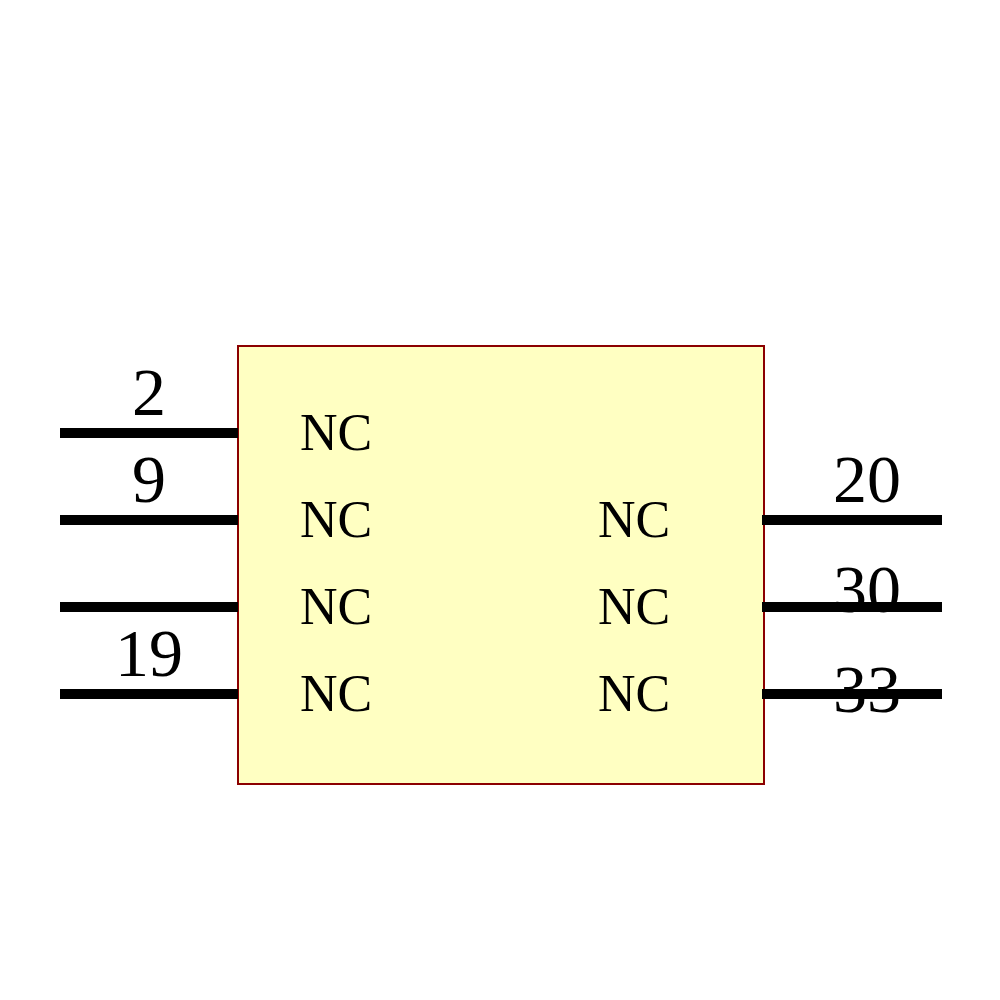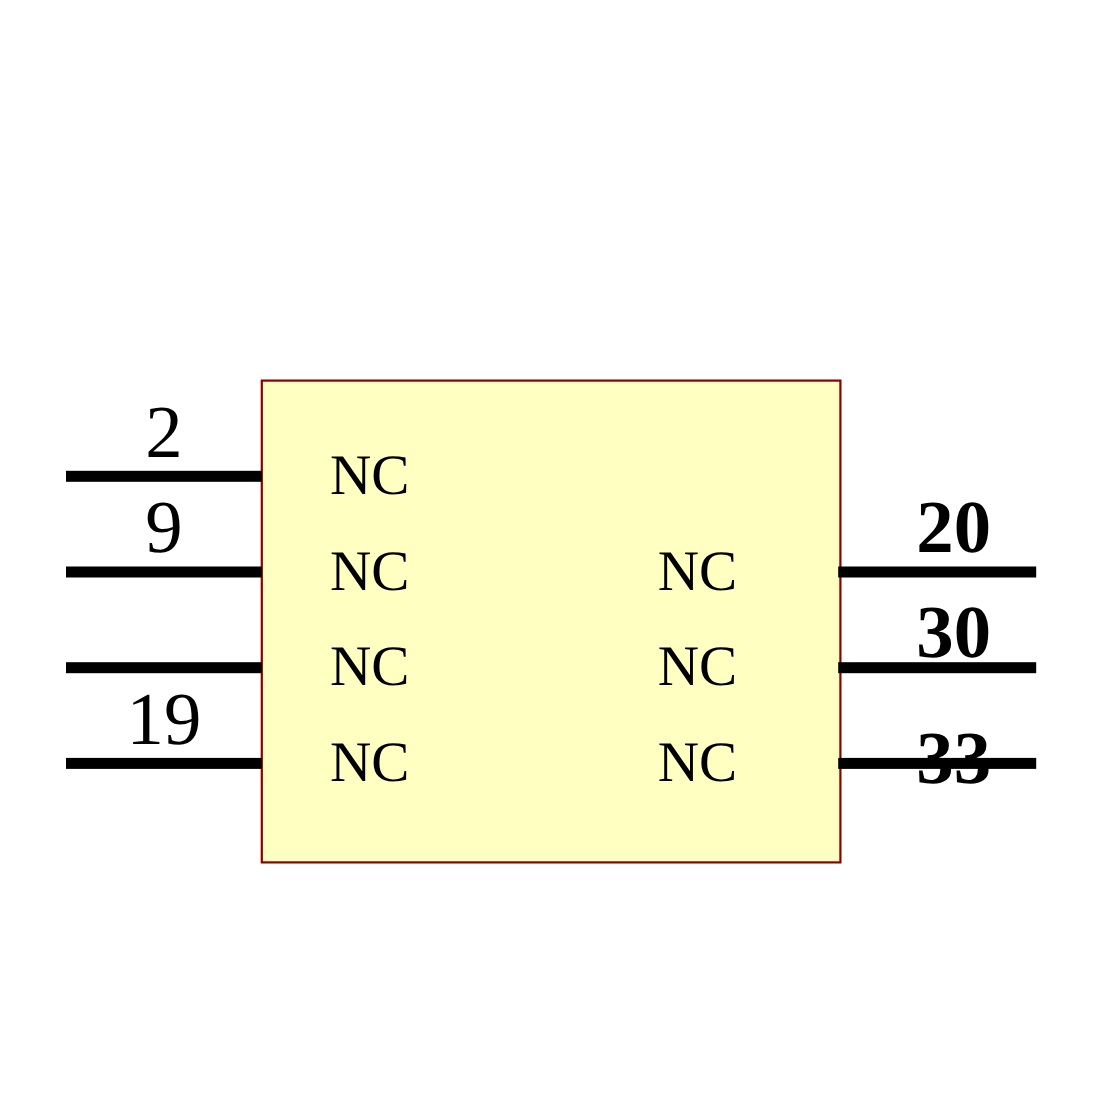--- a/index.html
+++ b/index.html
@@ -34,21 +34,21 @@
   .pin-wire.left  { left: 60px;  width: 178px; }
   .pin-wire.right { left: 762px; width: 180px; }
   .pin-number {
     position: absolute;
     font-size: 68px;
     height: 62px;
     line-height: 62px;
     white-space: nowrap;
   }
   .pin-number.left  { left: 60px;  width: 178px; text-align: center; }
-  .pin-number.right { left: 782px; width: 170px; text-align: center; font-weight: bold; }
+  .pin-number.right { left: 782px; width: 170px; text-align: center; }
   .pin-name {
     position: absolute;
     font-size: 52px;
     height: 76px;
     line-height: 76px;
     white-space: nowrap;
   }
   .pin-name.left  { left: 300px; }
   .pin-name.right { left: 598px; }
 </style>
@@ -72,20 +72,20 @@
 
   <div class="pin-wire left" style="top:689px"></div>
   <div class="pin-number left" style="top:622px">19</div>
   <div class="pin-name left" style="top:656px">NC</div>
 
   <div class="pin-wire right" style="top:515px"></div>
   <div class="pin-number right" style="top:448px">20</div>
   <div class="pin-name right" style="top:482px">NC</div>
 
   <div class="pin-wire right" style="top:602px"></div>
-  <div class="pin-number right" style="top:543px">30</div>
+  <div class="pin-number right" style="top:558px">30</div>
   <div class="pin-name right" style="top:569px">NC</div>
 
   <div class="pin-wire right" style="top:689px"></div>
   <div class="pin-number right" style="top:658px">33</div>
   <div class="pin-name right" style="top:656px">NC</div>
 
 </div>
 
 </body></html>

